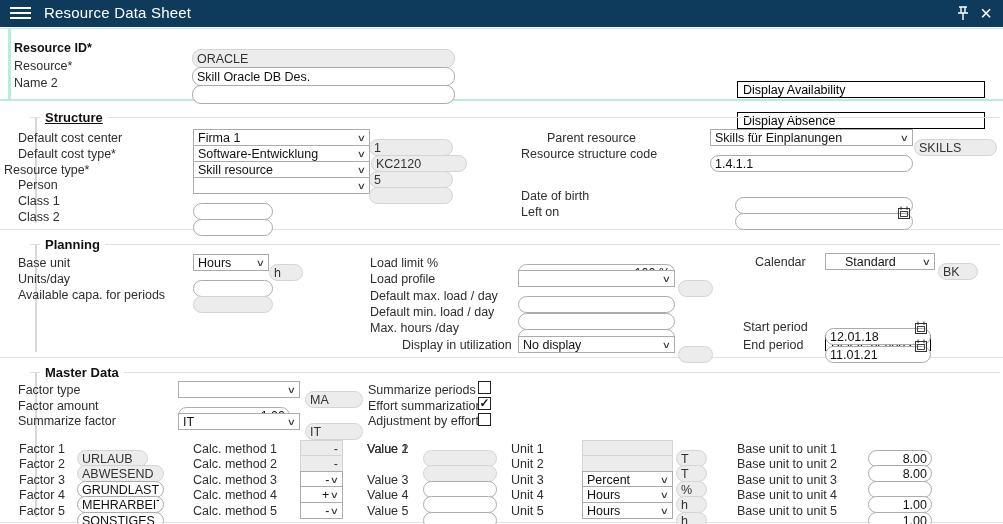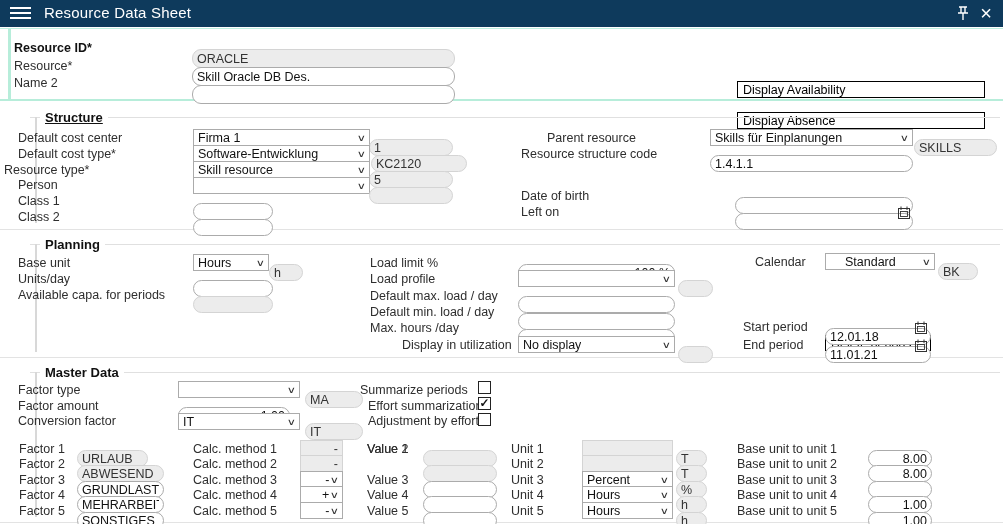--- a/index.html
+++ b/index.html
@@ -215,35 +215,35 @@
   </div>
 
   <div>
     <div class="fs-line" style="left:30px;top:372px;width:970px;"></div>
     <div class="fs-bar" style="top:372px;height:145px;"></div>
     <span class="legend" style="left:40px;top:365px;">Master Data</span>
     <div class="sep" style="top:522px;"></div>
 
     <span class="lbl" style="left:18px;top:383px;">Factor type</span>
     <span class="lbl" style="left:18px;top:399px;text-align:right;">Factor amount</span>
-    <span class="lbl" style="left:18px;top:414px;">Conversion factor</span>
+    <span class="lbl" style="left:18px;top:414px;">Summarize factor</span>
 
     <div class="fld dd" style="left:178px;top:381px;width:122px;">
       <span class="val"></span>
       <span class="chev">∨</span>
     </div>
     <input class="fld ro" style="left: 305px; top: 381px; width: 58px;" value="MA">
     <input class="fld right" style="left: 178px; top: 397px; width: 112px;" value="1.00">
     <div class="fld dd" style="left:178px;top:413px;width:122px;">
       <span class="val">IT</span>
       <span class="chev">∨</span>
     </div>
     <input class="fld ro" style="left: 305px; top: 413px; width: 58px;" value="IT">
 
-    <span class="lbl" style="left:360px;top:383px;">Summarize periods</span>
+    <span class="lbl" style="left:368px;top:383px;">Summarize periods</span>
     <span class="lbl" style="left:368px;top:399px;">Effort summarization</span>
     <span class="lbl" style="left:368px;top:414px;">Adjustment by effort</span>
     <span class="chk" style="left:478px;top:381px;"></span>
     <span class="chk" style="left:478px;top:397px;"><span>✓</span></span>
     <span class="chk" style="left:478px;top:413px;"></span>
 
     <span class="lbl" style="left:19px;top:442px;">Factor 1</span>
     <input class="fld ro" style="left: 77px; top: 440px; width: 71px;" value="URLAUB">
     <span class="lbl" style="left:193px;top:442px;">Calc. method 1</span>
     <div class="fld ro right" style="left:300px;top:440px;width:43px;">-</div>

